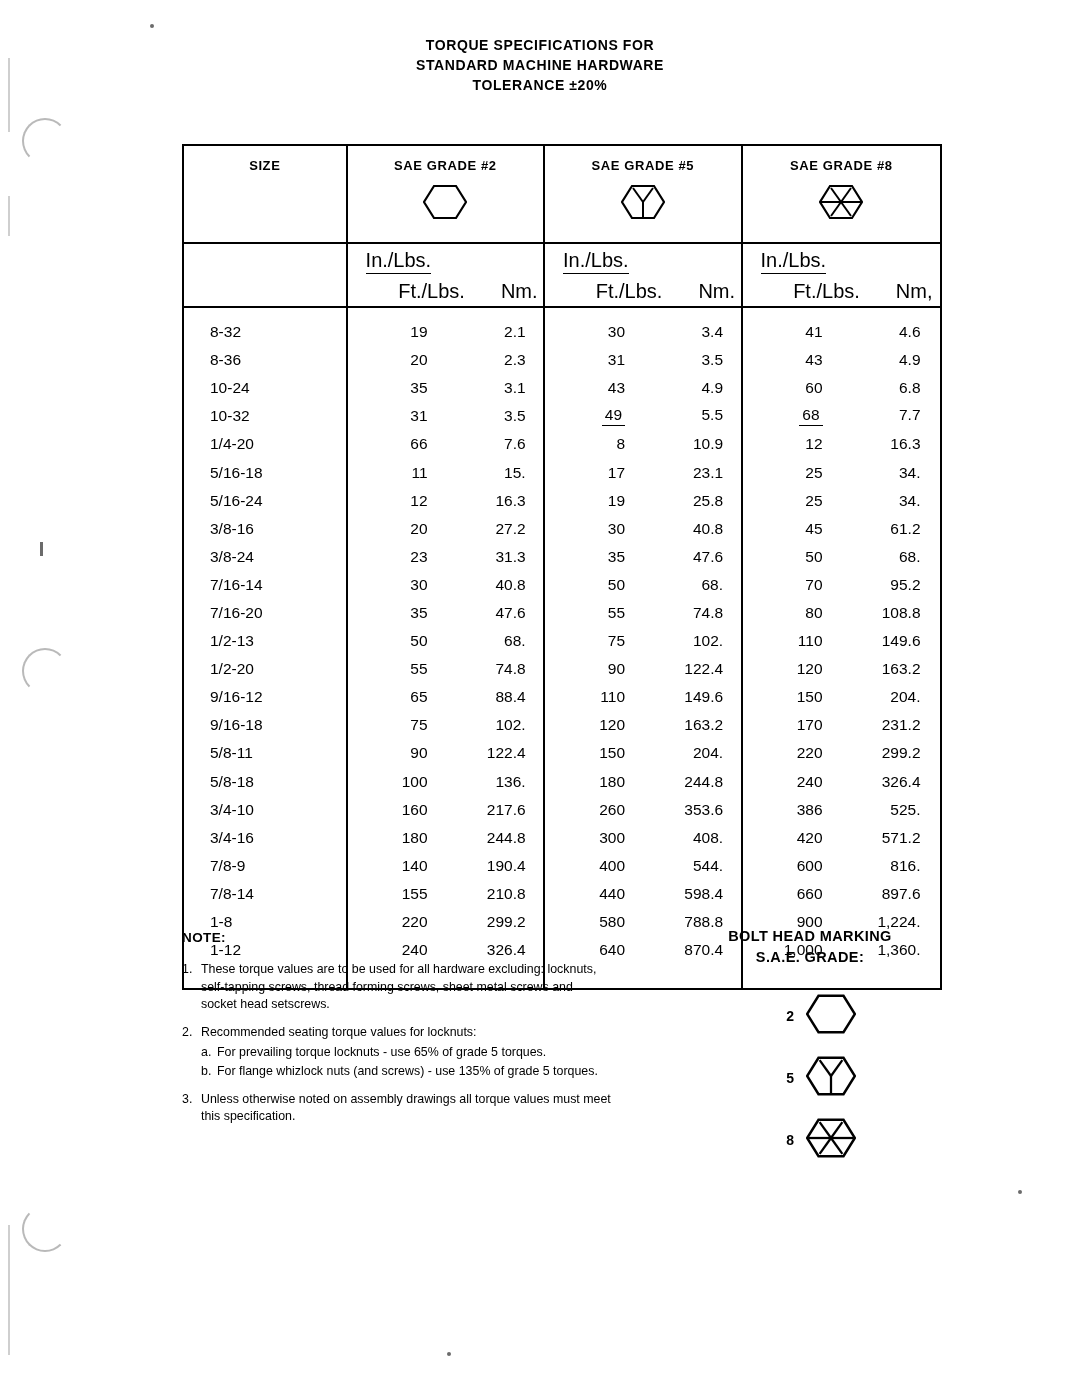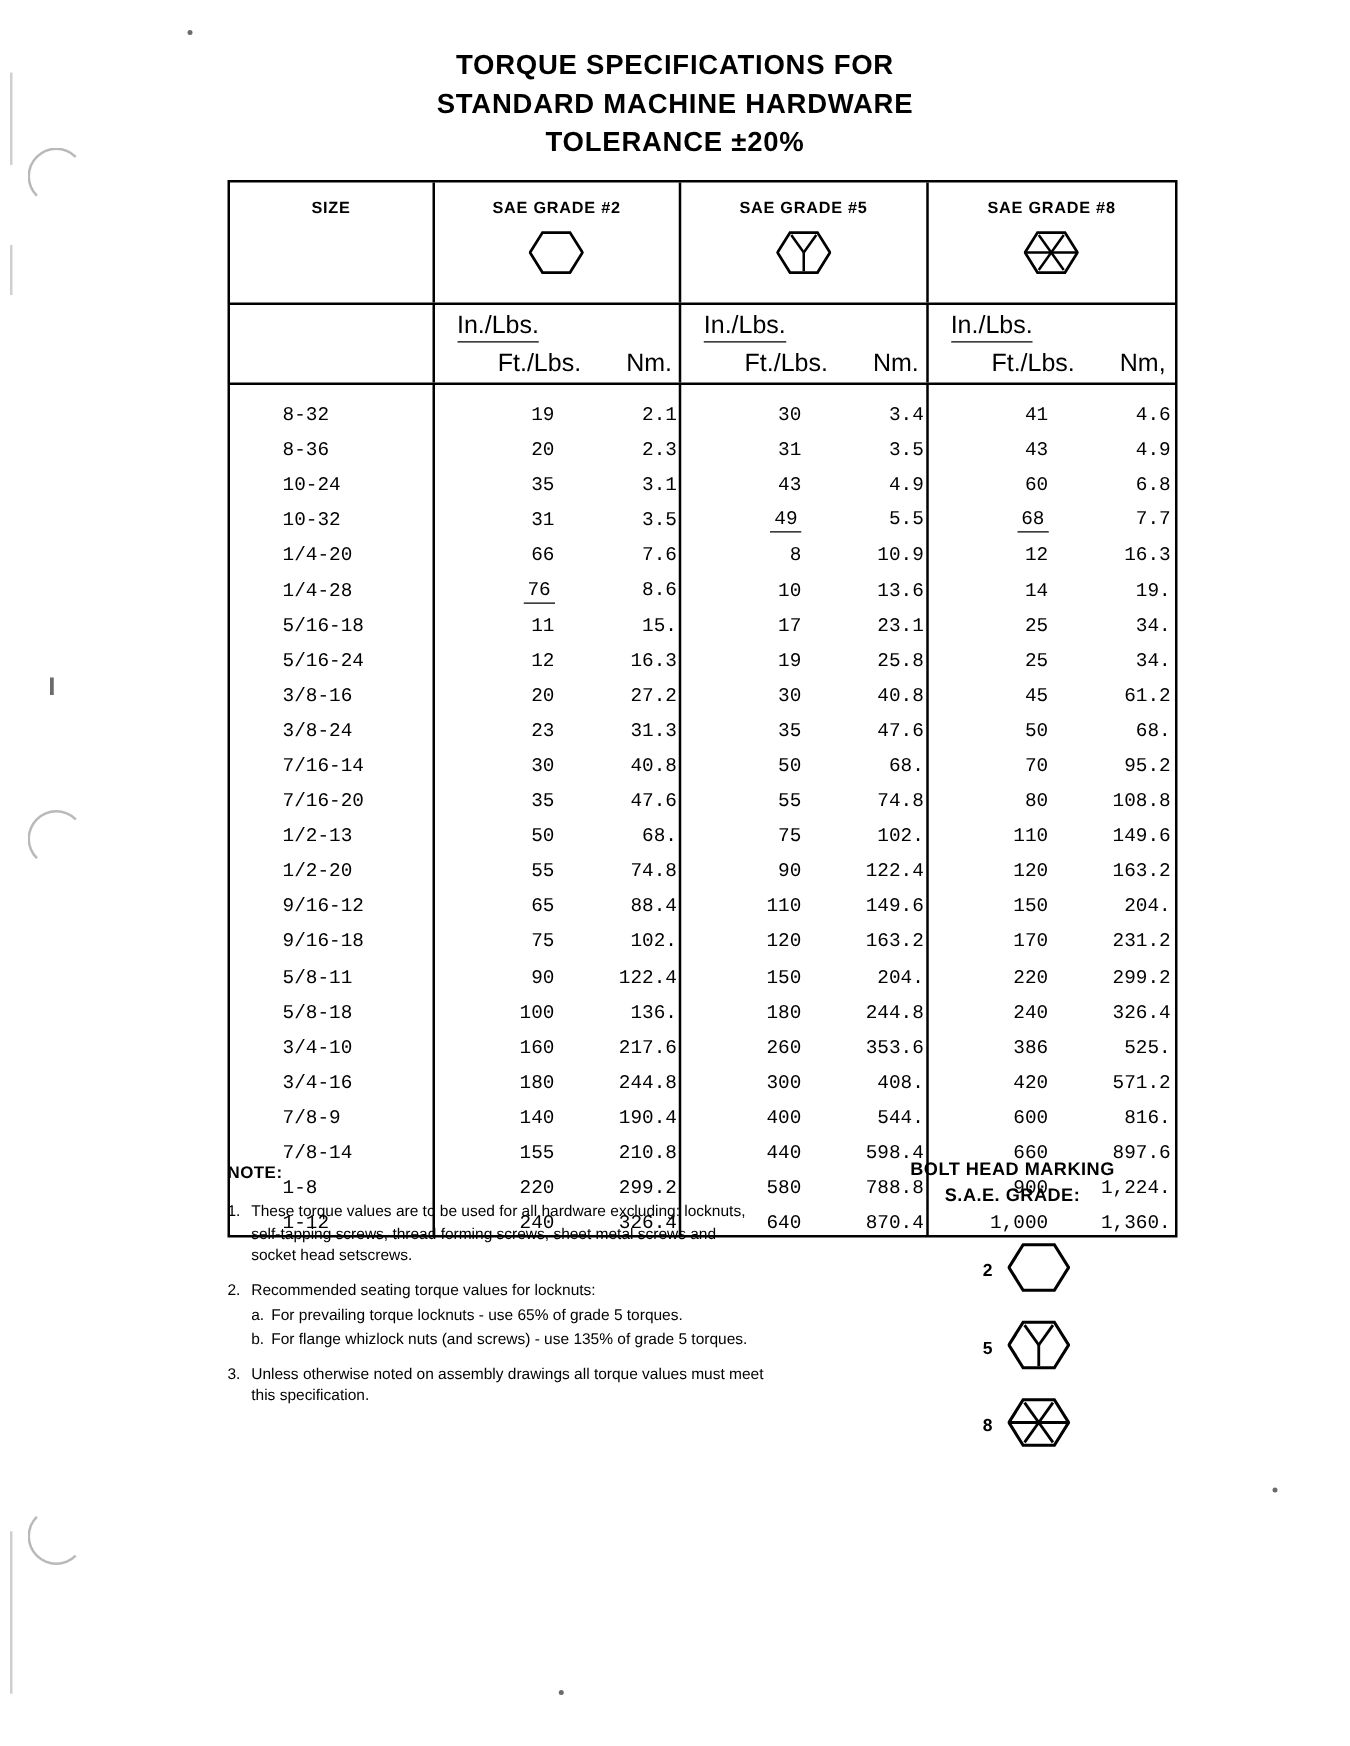--- a/index.html
+++ b/index.html
@@ -36,21 +36,21 @@
   
   .title-block {
     position: absolute;
     top: 36px;
     left: 0;
     width: 1080px;
     text-align: center;
     line-height: 1.42;
   }
   .title-block .tl {
-    font-size: 22px;
+    font-size: 14px;
     font-weight: bold;
     letter-spacing: 0.6px;
   }
 
   
   .torque-table {
     position: absolute;
     left: 182px;
     top: 144px;
     width: 760px;
@@ -102,22 +102,21 @@
   }
   .unit-bottom {
     margin-top: 6px;
     display: flex;
     width: 172px;
     justify-content: flex-end;
     gap: 36px;
   }
 
   .data-body {
-    padding: 10px 0 14px 16px;
-    font-family: Liberation Mono, monospace;
+    padding: 10px 0 14px 0;
   }
   .drow {
     display: flex;
     height: 28.1px;
     align-items: center;
   }
   .d-size {
     width: 164px;
     font-size: 15.5px;
     padding-left: 26px;
@@ -358,35 +357,20 @@
           <div class="d-grade">
             <div class="d-a">8</div>
             <div class="d-b">10.9</div>
           </div>
           <div class="d-grade">
             <div class="d-a">12</div>
             <div class="d-b">16.3</div>
           </div>
         </div>
         <div class="drow">
-          <div class="d-size">1/4-28</div>
-          <div class="d-grade">
-            <div class="d-a"><span style="display:inline-block;border-bottom:1.5px solid #000;padding:0 3px 1px 3px;">76</span></div>
-            <div class="d-b">8.6</div>
-          </div>
-          <div class="d-grade">
-            <div class="d-a">10</div>
-            <div class="d-b">13.6</div>
-          </div>
-          <div class="d-grade">
-            <div class="d-a">14</div>
-            <div class="d-b">19.</div>
-          </div>
-        </div>
-        <div class="drow">
           <div class="d-size">5/16-18</div>
           <div class="d-grade">
             <div class="d-a">11</div>
             <div class="d-b">15.</div>
           </div>
           <div class="d-grade">
             <div class="d-a">17</div>
             <div class="d-b">23.1</div>
           </div>
           <div class="d-grade">

